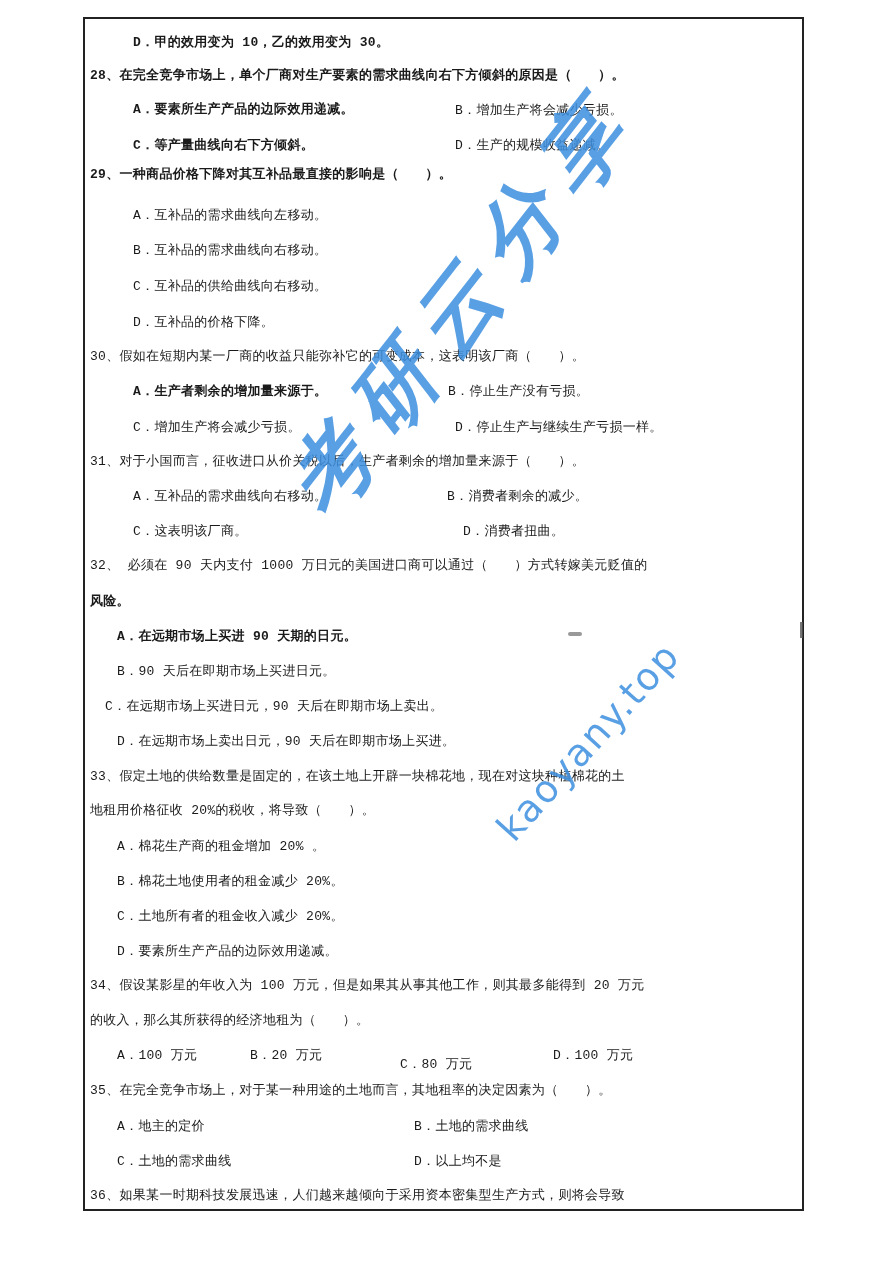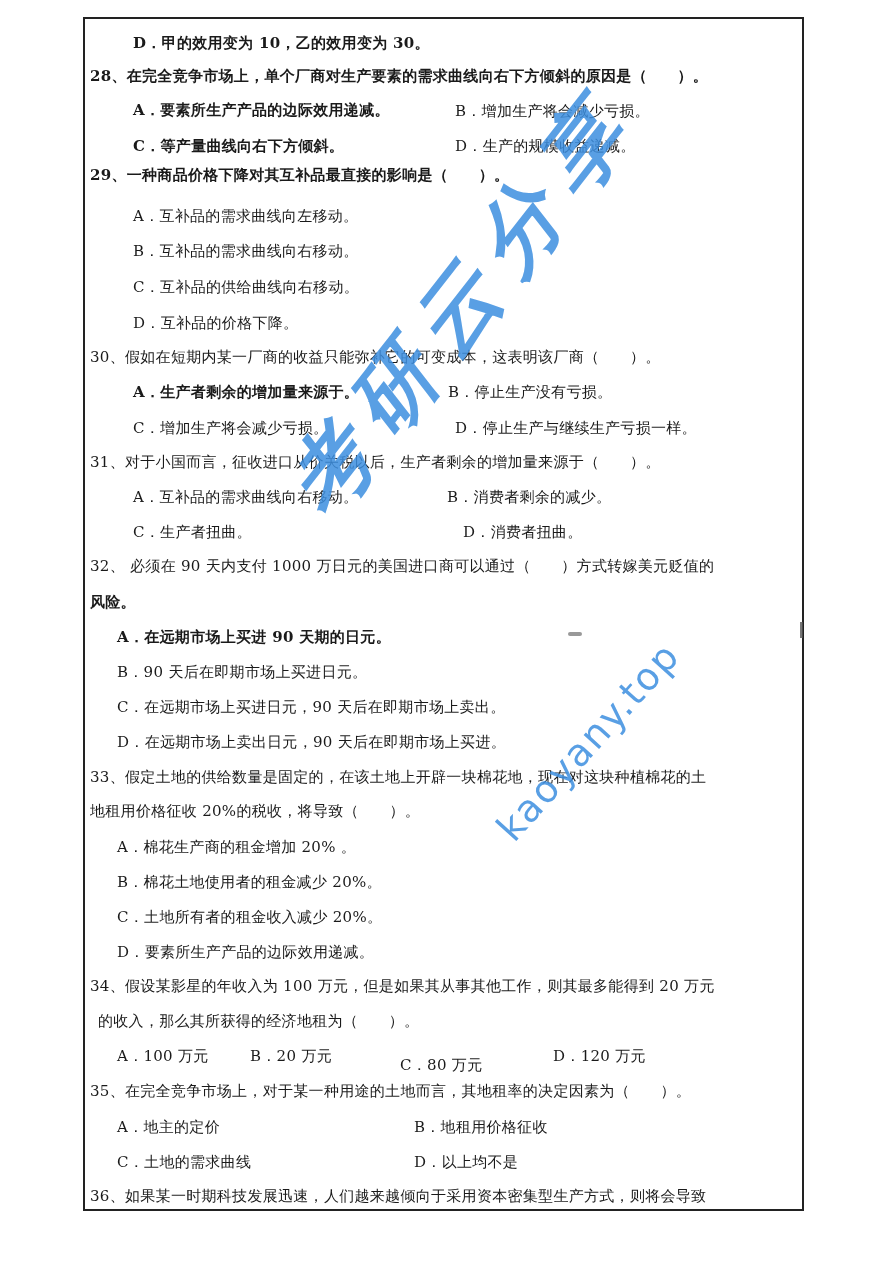--- a/index.html
+++ b/index.html
@@ -5,22 +5,23 @@
   html, body { margin: 0; padding: 0; }
   body {
     width: 885px; height: 1272px; background: #ffffff; position: relative; overflow: hidden;
     font-family: "DejaVu Serif", "Liberation Serif", serif; color: #1a1a1a;
   }
   .frame {
     position: absolute; left: 83px; top: 17px; width: 721px; height: 1194px;
     border: 2px solid #222; border-top-width: 2px; box-sizing: border-box;
   }
   .line {
-    position: absolute; white-space: nowrap; font-size: 15px; line-height: 20px;
+    position: absolute; white-space: nowrap; font-size: 13px; line-height: 20px;
     letter-spacing: 0.3px;
+    font-family: Liberation Mono, monospace;
   }
   .b { font-weight: bold; }
   .watermark-cn {
     position: absolute; left: 260px; top: 470px; font-size: 84px; color: #3d8fe0; opacity: 0.85;
     transform: rotate(-52deg); transform-origin: left top; white-space: nowrap;
     font-family: "DejaVu Sans", sans-serif; font-style: italic; font-weight: bold; letter-spacing: 18px;
   }
   .watermark-en {
     position: absolute; left: 488px; top: 820px; font-size: 38px; color: #3d8fe0; opacity: 0.85;
     transform: rotate(-48deg); transform-origin: left top; white-space: nowrap;
@@ -46,43 +47,43 @@
     <div class="line" style="left: 133px; top: 277px;">C．互补品的供给曲线向右移动。</div>
     <div class="line" style="left: 133px; top: 313px;">D．互补品的价格下降。</div>
     <div class="line" style="left: 90px; top: 347px;">30、假如在短期内某一厂商的收益只能弥补它的可变成本，这表明该厂商（　　）。</div>
     <div class="line b" style="left: 133px; top: 382px;">A．生产者剩余的增加量来源于。</div>
     <div class="line" style="left: 448px; top: 382px;">B．停止生产没有亏损。</div>
     <div class="line" style="left: 133px; top: 418px;">C．增加生产将会减少亏损。</div>
     <div class="line" style="left: 455px; top: 418px;">D．停止生产与继续生产亏损一样。</div>
     <div class="line" style="left: 90px; top: 452px;">31、对于小国而言，征收进口从价关税以后，生产者剩余的增加量来源于（　　）。</div>
     <div class="line" style="left: 133px; top: 487px;">A．互补品的需求曲线向右移动。</div>
     <div class="line" style="left: 447px; top: 487px;">B．消费者剩余的减少。</div>
-    <div class="line" style="left: 133px; top: 522px;">C．生产者扭曲。</div>
+    <div class="line" style="left: 133px; top: 522px;">C．这表明该厂商。</div>
     <div class="line" style="left: 447px; top: 522px; margin-left: 16px;">D．消费者扭曲。</div>
     <div class="line" style="left: 90px; top: 556px;">32、 必须在 90 天内支付 1000 万日元的美国进口商可以通过（　　）方式转嫁美元贬值的</div>
     <div class="line b" style="left: 90px; top: 592px;">风险。</div>
     <div class="line b" style="left: 117px; top: 627px;">A．在远期市场上买进 90 天期的日元。</div>
     <div class="line" style="left: 117px; top: 662px;">B．90 天后在即期市场上买进日元。</div>
-    <div class="line" style="left: 117px; top: 697px;">C．在远期市场上买进日元，90 天后在即期市场上卖出。</div>
+    <div class="line" style="left: 105px; top: 697px;">C．在远期市场上买进日元，90 天后在即期市场上卖出。</div>
     <div class="line" style="left: 117px; top: 732px;">D．在远期市场上卖出日元，90 天后在即期市场上买进。</div>
     <div class="line" style="left: 90px; top: 767px;">33、假定土地的供给数量是固定的，在该土地上开辟一块棉花地，现在对这块种植棉花的土</div>
     <div class="line" style="left: 90px; top: 801px;">地租用价格征收 20%的税收，将导致（　　）。</div>
     <div class="line" style="left: 117px; top: 837px;">A．棉花生产商的租金增加 20% 。</div>
     <div class="line" style="left: 117px; top: 872px;">B．棉花土地使用者的租金减少 20%。</div>
     <div class="line" style="left: 117px; top: 907px;">C．土地所有者的租金收入减少 20%。</div>
     <div class="line" style="left: 117px; top: 942px;">D．要素所生产产品的边际效用递减。</div>
     <div class="line" style="left: 90px; top: 976px;">34、假设某影星的年收入为 100 万元，但是如果其从事其他工作，则其最多能得到 20 万元</div>
-    <div class="line" style="left: 90px; top: 1011px; margin-left: 8px;">的收入，那么其所获得的经济地租为（　　）。</div>
+    <div class="line" style="left: 90px; top: 1011px;">的收入，那么其所获得的经济地租为（　　）。</div>
     <div class="line" style="left: 117px; top: 1046px;">A．100 万元</div>
     <div class="line" style="left: 250px; top: 1046px;">B．20 万元</div>
     <div class="line" style="left: 400px; top: 1046px; margin-top: 9px;">C．80 万元</div>
-    <div class="line" style="left: 553px; top: 1046px;">D．120 万元</div>
+    <div class="line" style="left: 553px; top: 1046px;">D．100 万元</div>
     <div class="line" style="left: 90px; top: 1081px;">35、在完全竞争市场上，对于某一种用途的土地而言，其地租率的决定因素为（　　）。</div>
     <div class="line" style="left: 117px; top: 1117px;">A．地主的定价</div>
-    <div class="line" style="left: 414px; top: 1117px;">B．地租用价格征收</div>
+    <div class="line" style="left: 414px; top: 1117px;">B．土地的需求曲线</div>
     <div class="line" style="left: 117px; top: 1152px;">C．土地的需求曲线</div>
     <div class="line" style="left: 414px; top: 1152px;">D．以上均不是</div>
     <div class="line" style="left: 90px; top: 1186px;">36、如果某一时期科技发展迅速，人们越来越倾向于采用资本密集型生产方式，则将会导致</div>
   </div>
 
 <div class="watermark-cn">考研云分享</div>
 <div class="watermark-en">kaoyany.top</div>
 
 <div class="speck" style="left:568px;top:632px;width:14px;height:4px;border-radius:2px;opacity:.6"></div>
 <div class="speck" style="left:800px;top:622px;width:3px;height:16px;opacity:.8"></div>

